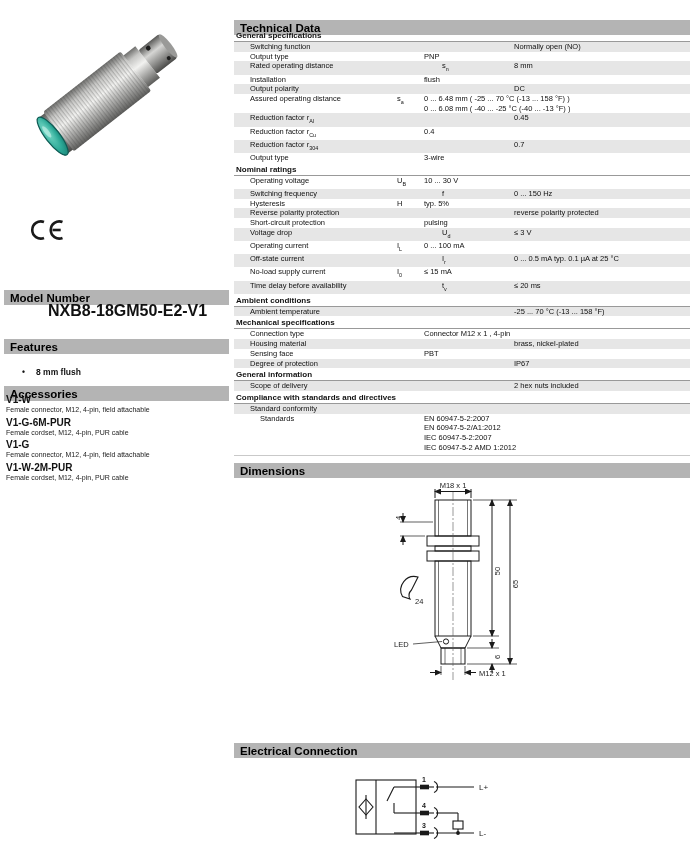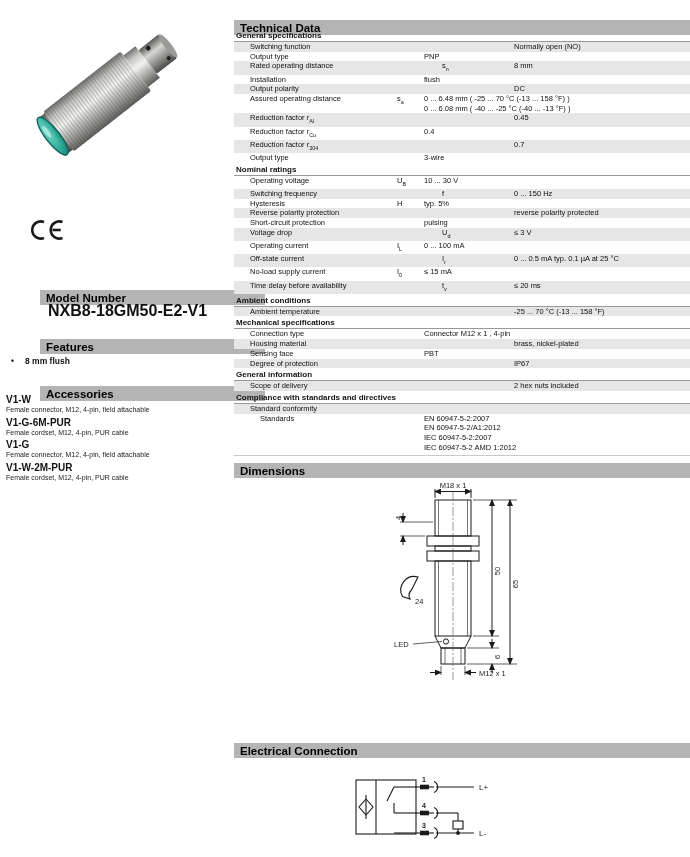--- a/index.html
+++ b/index.html
@@ -1,23 +1,23 @@
 <!DOCTYPE html>
 <html><head>
 <meta charset="utf-8">
 <style>
   html,body{margin:0;padding:0;background:#fff;}
   .page{position:relative;width:690px;height:857px;background:#fff;overflow:hidden;
         font-family:"Liberation Sans","DejaVu Sans",sans-serif;color:#111;}
   .bar{position:absolute;height:15px;background:#b4b4b4;color:#000;font-weight:bold;
        font-size:11.5px;line-height:17px;padding-left:6px;box-sizing:border-box;}
   
-  .left-bar{left:4px;width:225px;margin-left:36px;}
+  .left-bar{left:4px;width:225px;}
   .model-value{position:absolute;left:6px;top:302px;font-size:16px;font-weight:bold;margin-left:42px;}
-  .feat-list{position:absolute;left:6px;top:351px;margin:5px;padding:0;list-style:none;}
+  .feat-list{position:absolute;left:6px;top:351px;margin:16px;padding:0;list-style:none;}
   .feat-list li{font-size:8.5px;font-weight:bold;line-height:10px;}
   .feat-list li::before{content:"\2022";margin-right:11px;}
   .acc-list{position:absolute;left:6px;top:395px;width:218px;}
   .acc-item{margin-bottom:3.5px;}
   .acc-name{font-size:10px;font-weight:bold;line-height:10px;}
   .acc-desc{font-size:7px;line-height:9px;color:#222;}
   .photo{position:absolute;left:22px;top:14px;}
   .ce{position:absolute;left:28px;top:217px;}
   
   .right-bar{left:234px;width:456px;}

